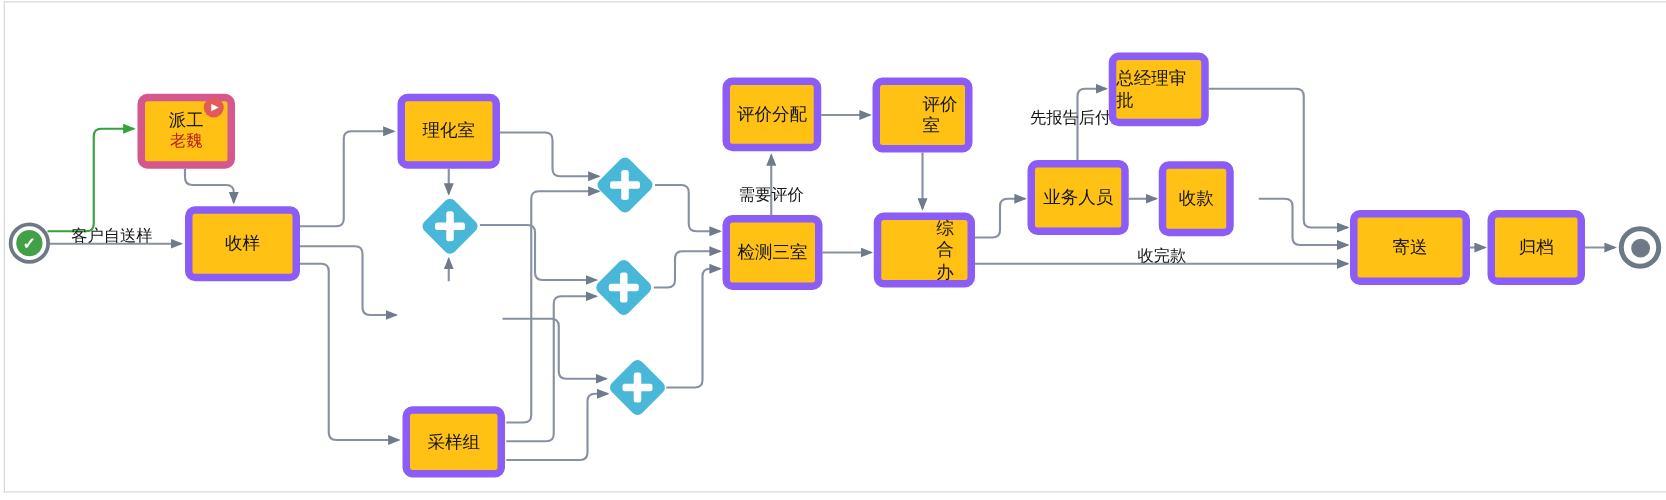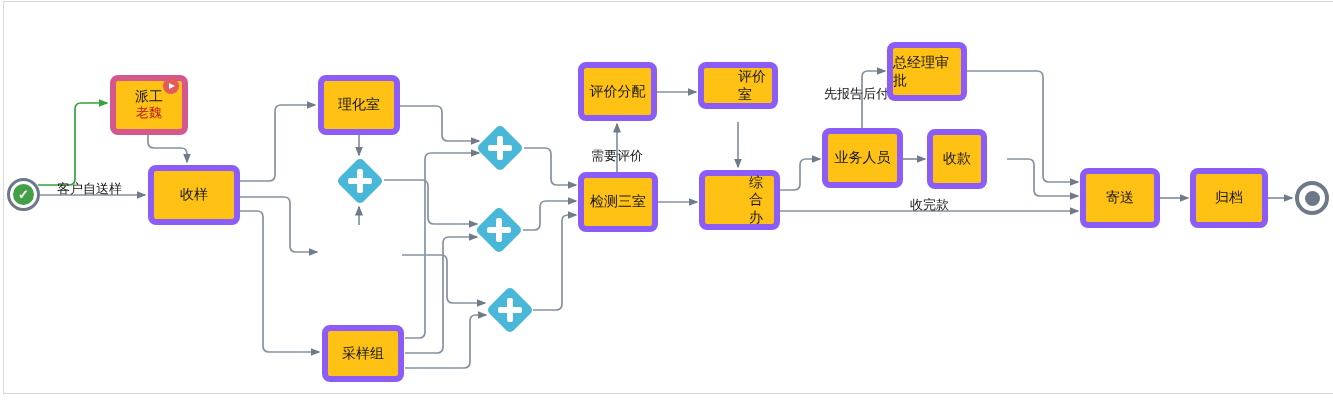--- a/index.html
+++ b/index.html
@@ -131,41 +131,41 @@
   </div>
 
   <div class="task" style="left:578px;top:172px;width:80px;height:60px;">
     <span>检测三室</span>
   </div>
 
   <div class="task" style="left:578px;top:62px;width:79px;height:59px;">
     <span>评价分配</span>
   </div>
 
-  <div class="task" style="left:698px;top:62px;width:80px;height:47px;padding-left:34px;">
+  <div class="task" style="left:698px;top:62px;width:80px;height:60px;padding-left:34px;">
     <span>评价室</span>
   </div>
 
   <div class="task" style="left:699px;top:170px;width:81px;height:60px;padding-left:44px;">
     <span>综合办</span>
   </div>
 
   <div class="task" style="left:822px;top:128px;width:81px;height:60px;">
     <span>业务人员</span>
   </div>
 
   <div class="task" style="left:927px;top:129px;width:60px;height:60px;">
     <span>收款</span>
   </div>
 
   <div class="task" style="left:887px;top:42px;width:80px;height:59px;">
     <span>总经理审批</span>
   </div>
 
-  <div class="task" style="left:1080px;top:168px;width:80px;height:60px;">
+  <div class="task" style="left:1080px;top:168px;width:96px;height:60px;">
     <span>寄送</span>
   </div>
 
   <div class="task" style="left:1190px;top:168px;width:78px;height:60px;">
     <span>归档</span>
   </div>
 
   <div class="event end">
     <div class="end-dot"></div>
   </div>

